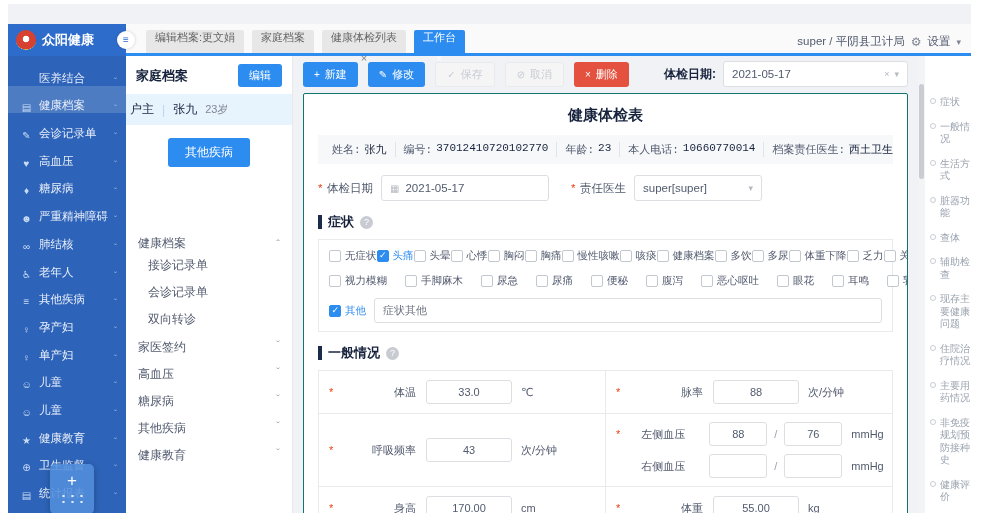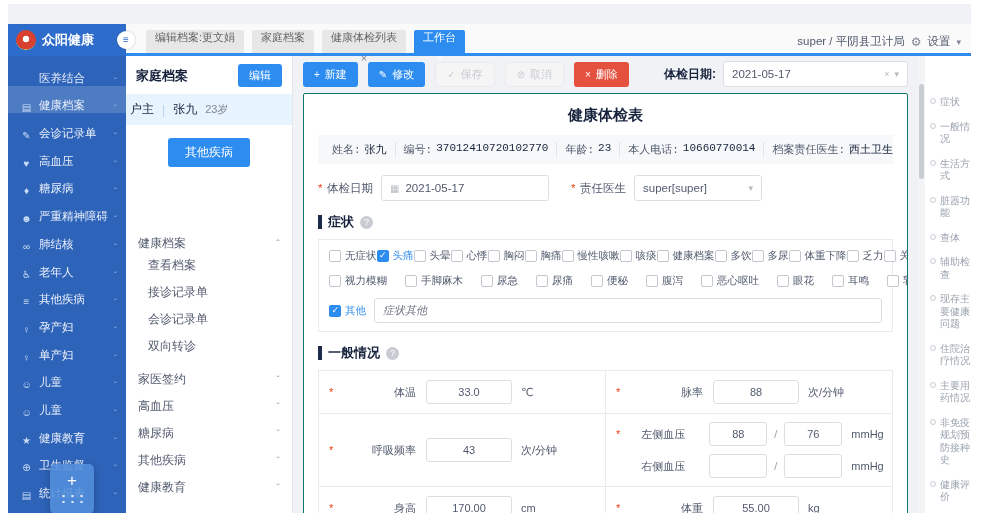--- a/index.html
+++ b/index.html
@@ -44,21 +44,21 @@
   .member .div { color:#b9d6ef; }
   .member .age { color:#808695; font-size:11px; }
   .btn-add-wrap { text-align:center; padding:13px 0 6px; }
   .btn-add { background:#2d8cf0; color:#fff; font-size:12px; padding:6px 17px; border-radius:3px; border:none; cursor:pointer; }
   .fp-records { margin-top:62px; padding:0 12px; }
   .fp-rec-head { display:flex; justify-content:space-between; align-items:center; font-size:12px; color:#515a6e; }
   .fp-rec-items { padding-left:10px; }
   .fp-rec-item { font-size:12px; color:#515a6e; line-height:27px; cursor:pointer; white-space:nowrap; }
   .fp-rec-item.active { color:#2d8cf0; }
   .fp-groups { margin-top:6px; }
-  .fp-group { display:flex; justify-content:space-between; align-items:center; padding:0 12px; height:27px; font-size:12px; color:#515a6e; cursor:pointer; }
+  .fp-group { display:flex; justify-content:space-between; padding:0 12px; height:27px; font-size:12px; color:#515a6e; cursor:pointer; }
   .chev { font-size:11px; color:#9aa3af; }
 
   
   .main { flex:1; padding:5px 10px 0 10px; overflow:hidden; min-width:0; }
   .toolbar { display:flex; align-items:center; margin-bottom:6px; }
   .tb { height:25px; border-radius:3px; font-size:11px; padding:0 11px; margin-right:10px; display:flex; align-items:center; gap:5px; border:none; cursor:pointer; white-space:nowrap; }
   .tb .tbi { font-size:10px; }
   .tb.primary { background:#2d8cf0; color:#fff; }
   .tb.disabled { background:#f5f5f6; color:#c9ccd4; border:1px solid #e8eaec; cursor:default; }
   .tb.danger { background:#e4513f; color:#fff; }
@@ -91,21 +91,21 @@
 
   .sym-box { border:1px solid #e8eaec; padding:9px 10px 8px; margin-bottom:12px; }
   .sym-row1 { display:flex; justify-content:space-between; margin-bottom:11px; }
   .sym-row2 { display:flex; gap:18px; margin-bottom:10px; }
   .chk { display:flex; align-items:center; gap:4px; font-size:10.5px; color:#515a6e; white-space:nowrap; cursor:pointer; }
   .box { width:12px; height:12px; border:1px solid #c3c7ce; border-radius:2px; background:#fff; flex:none; position:relative; }
   .box.checked { background:#2d8cf0; border-color:#2d8cf0; }
   .box.checked::after { content:"✓"; position:absolute; left:1.5px; top:-1px; color:#fff; font-size:9px; }
   .chk .txt.on { color:#2d8cf0; }
   .sym-other { display:flex; align-items:center; gap:8px; }
-  .other-input { flex:1; height:25px; border:1px solid #dcdee2; border-radius:3px; padding:0 8px; font-size:11px; color:#6b7280; background:#fff;font-style:italic; }
+  .other-input { flex:1; height:25px; border:1px solid #dcdee2; border-radius:3px; padding:0 8px; font-size:11px; color:#6b7280; background:#fff; }
 
   .g-table { border:1px solid #e8eaec; font-size:11px; color:#515a6e; }
   .g-row { display:flex; border-bottom:1px solid #e8eaec; }
   .g-row:last-child { border-bottom:none; }
   .g-cell { flex:1; display:flex; align-items:center; padding:9px 10px; min-width:0; }
   .g-cell + .g-cell { border-left:1px solid #e8eaec; }
   .g-cell.col { flex-direction:column; align-items:stretch; padding:4px 10px; }
   .bp-row { display:flex; align-items:center; padding:4px 0; }
   .g-label { width:78px; text-align:right; margin-right:10px; white-space:nowrap; flex:none;font-family:Liberation Serif, serif; }
   .g-input { width:86px; height:24px; border:1px solid #dcdee2; border-radius:3px; text-align:center; font-size:11px; color:#515a6e; background:#fff; }
@@ -287,23 +287,20 @@
       </div>
       <div class="btn-add-wrap">
         <button class="btn-add">其他疾病</button>
       </div>
       <div class="fp-records">
         <div class="fp-rec-head">
           <span>健康档案</span>
           <span class="chev">ˆ</span>
         </div>
         <div class="fp-rec-items">
-  <div class="fp-rec-item">
-    <span>查看档案</span>
-  </div>
 
 
   <div class="fp-rec-item">
     <span>接诊记录单</span>
   </div>
 
   <div class="fp-rec-item">
     <span>会诊记录单</span>
   </div>
 

